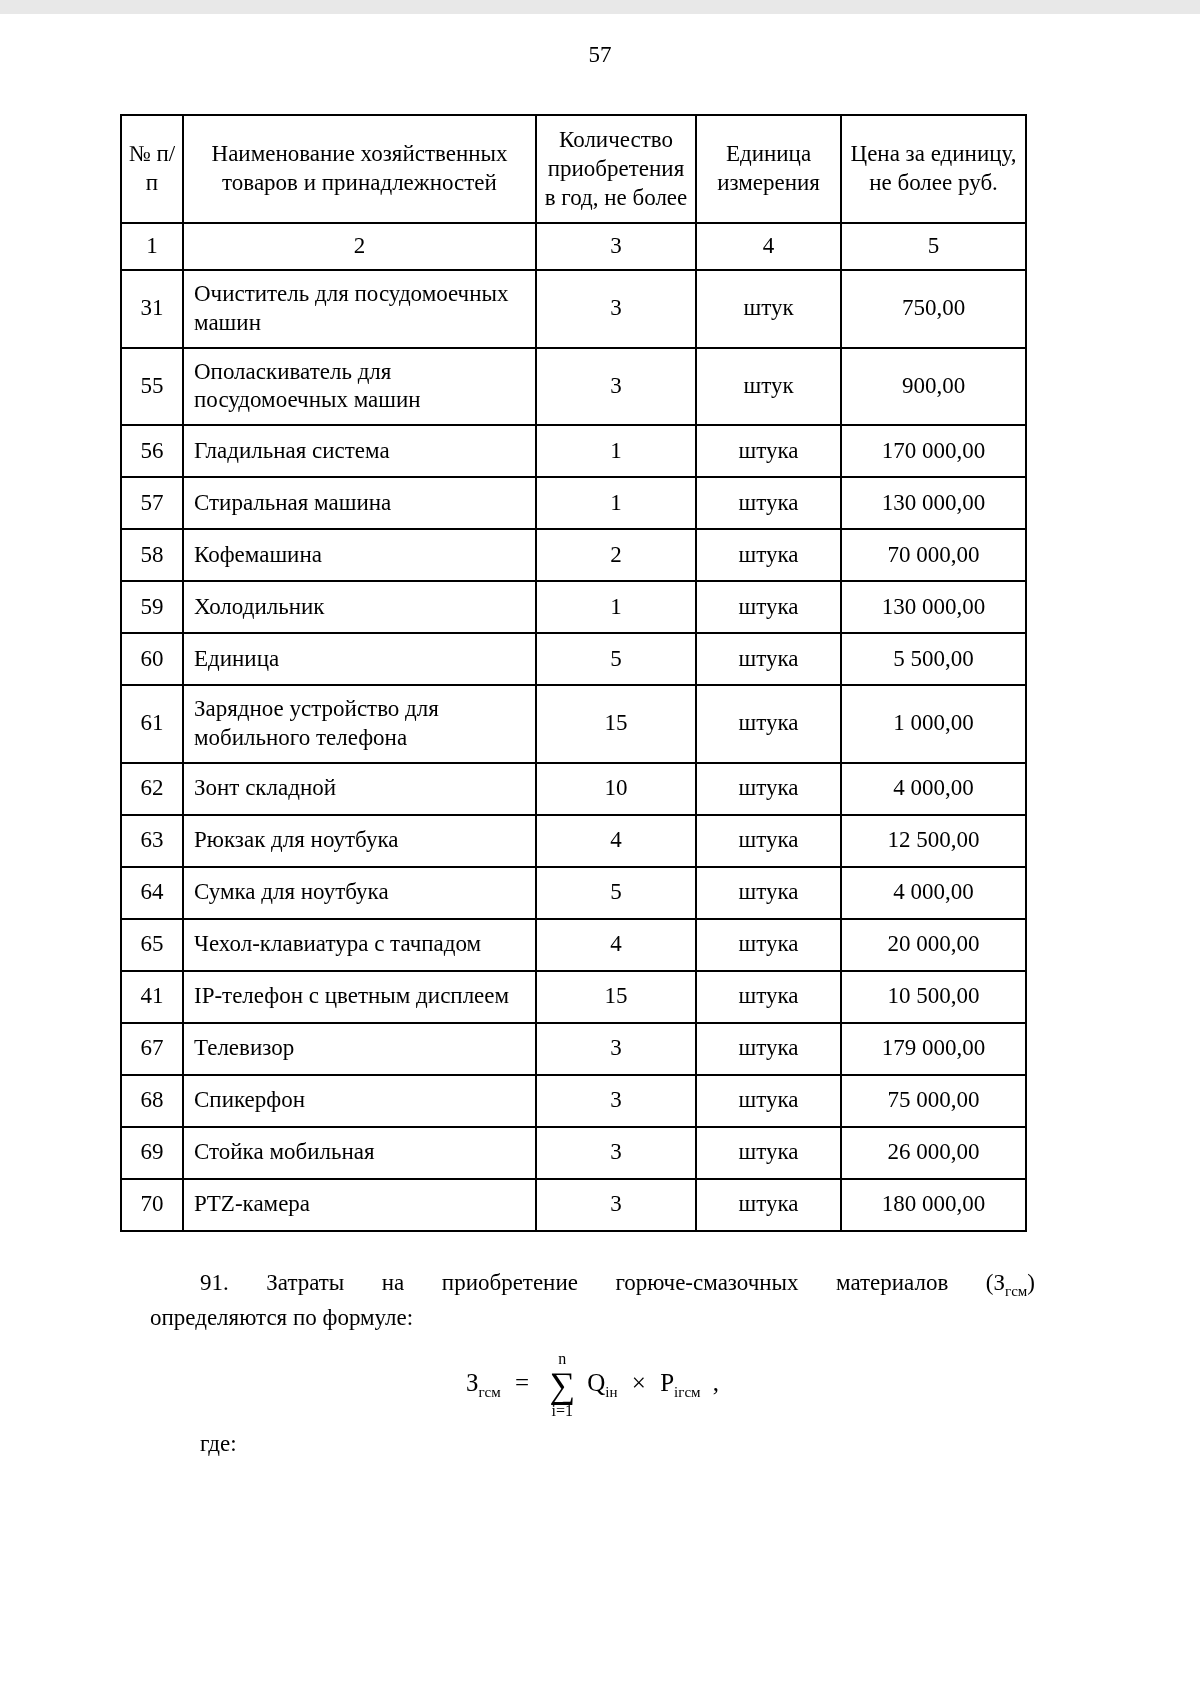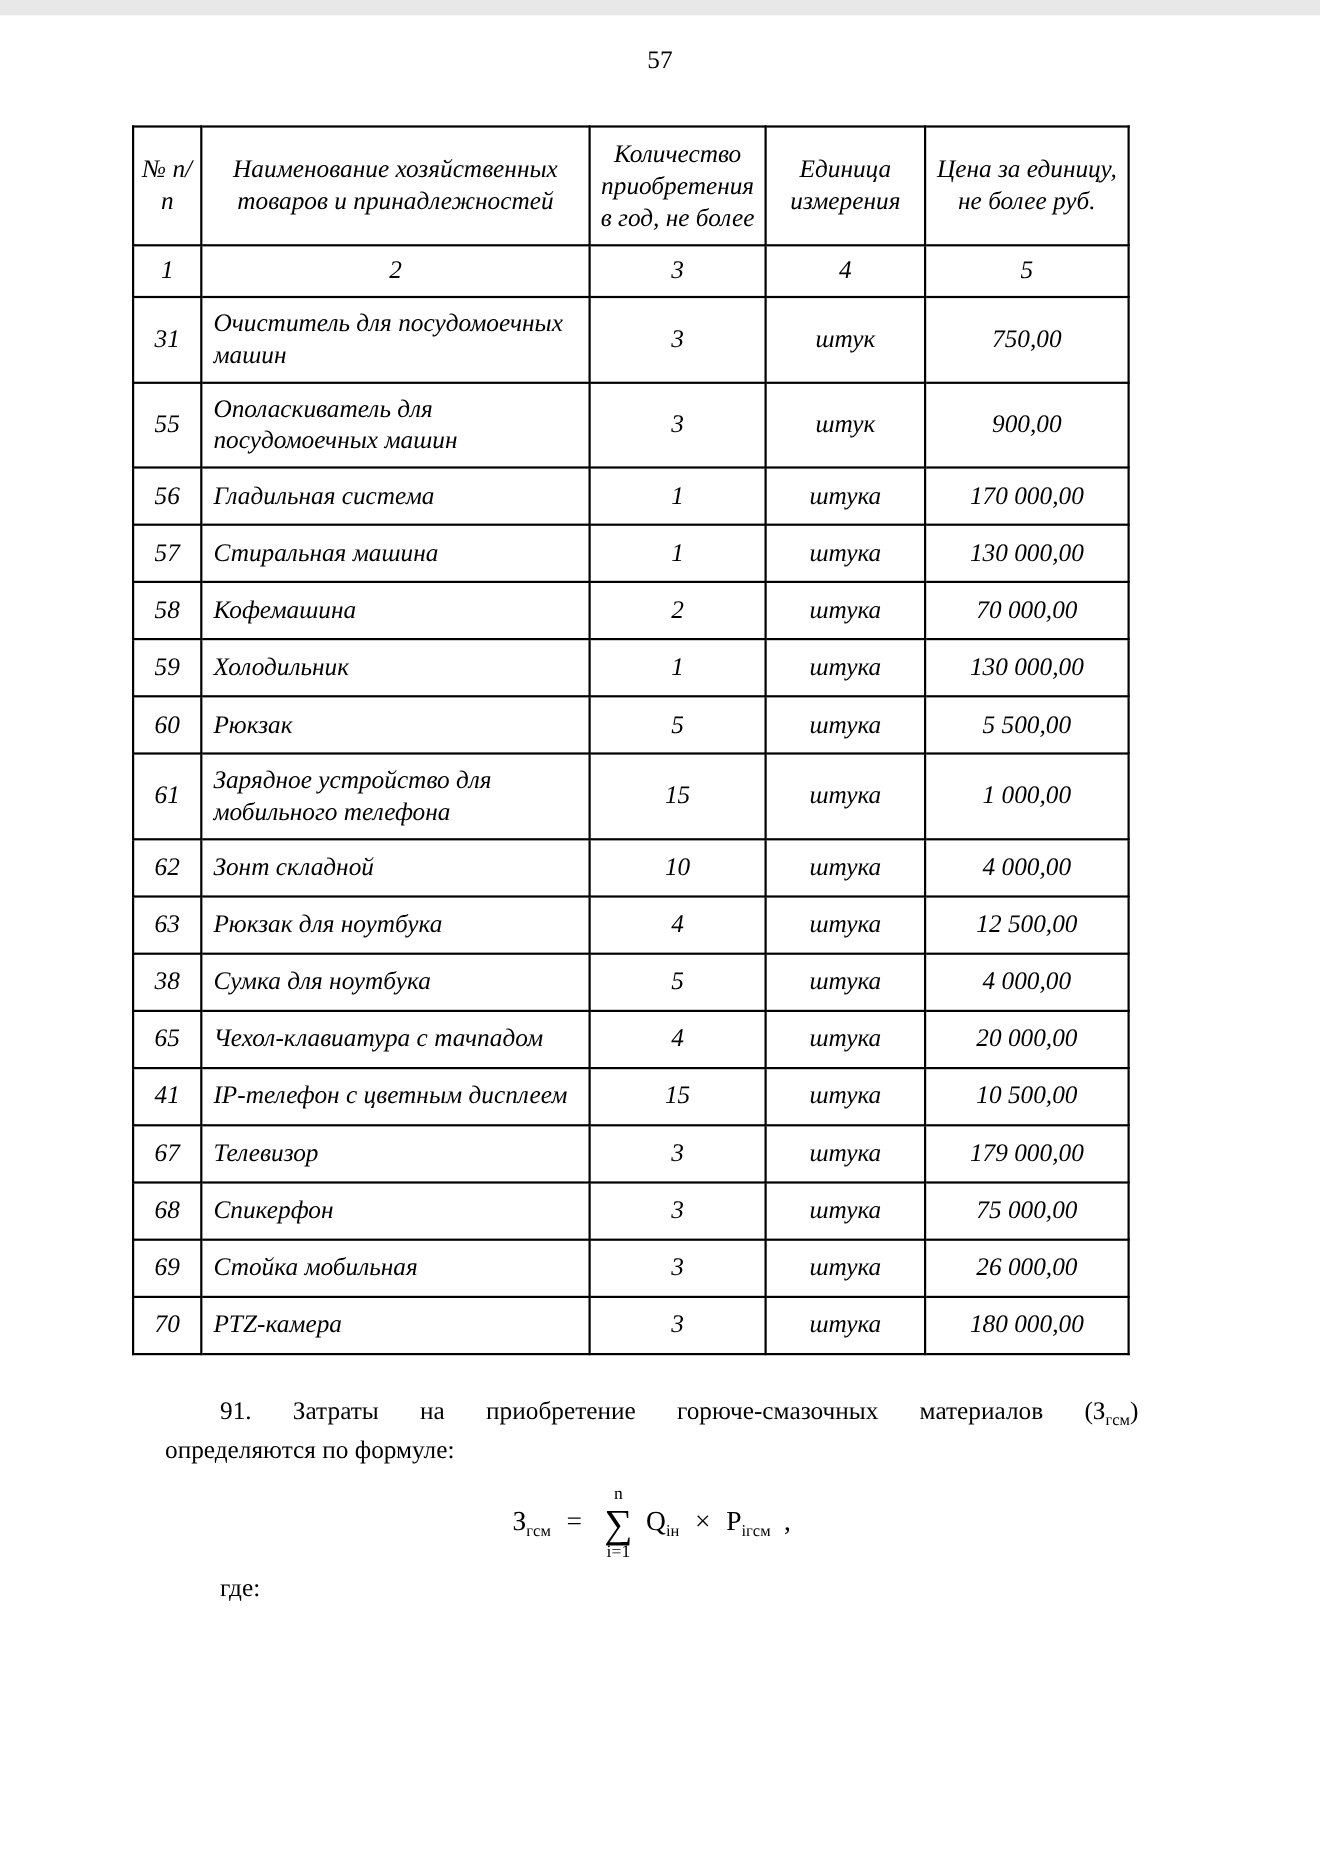--- a/index.html
+++ b/index.html
@@ -27,21 +27,20 @@
   }
   
   .doc-table {
     position: absolute;
     top: 100px;
     left: 120px;
     width: 905px;
     border-collapse: collapse;
     table-layout: fixed;
     font-size: 23px;
-    font-style: italic;
   }
   .doc-table th, .doc-table td {
     border: 2px solid #000;
     font-weight: normal;
     vertical-align: middle;
     line-height: 1.25;
   }
   .col-num   { width: 62px; }
   .col-name  { width: 353px; }
   .col-qty   { width: 160px; }
@@ -190,21 +189,21 @@
     <tr>
       <td class="c-num">59</td>
       <td class="c-name">Холодильник</td>
       <td class="c-qty">1</td>
       <td class="c-unit">штука</td>
       <td class="c-price">130 000,00</td>
     </tr>
 
     <tr>
       <td class="c-num">60</td>
-      <td class="c-name">Рюкзак</td>
+      <td class="c-name">Единица</td>
       <td class="c-qty">5</td>
       <td class="c-unit">штука</td>
       <td class="c-price">5 500,00</td>
     </tr>
 
     <tr>
       <td class="c-num">61</td>
       <td class="c-name">Зарядное устройство для мобильного телефона</td>
       <td class="c-qty">15</td>
       <td class="c-unit">штука</td>
@@ -221,21 +220,21 @@
 
     <tr>
       <td class="c-num">63</td>
       <td class="c-name">Рюкзак для ноутбука</td>
       <td class="c-qty">4</td>
       <td class="c-unit">штука</td>
       <td class="c-price">12 500,00</td>
     </tr>
 
     <tr>
-      <td class="c-num">38</td>
+      <td class="c-num">64</td>
       <td class="c-name">Сумка для ноутбука</td>
       <td class="c-qty">5</td>
       <td class="c-unit">штука</td>
       <td class="c-price">4 000,00</td>
     </tr>
 
     <tr>
       <td class="c-num">65</td>
       <td class="c-name">Чехол-клавиатура с тачпадом</td>
       <td class="c-qty">4</td>

